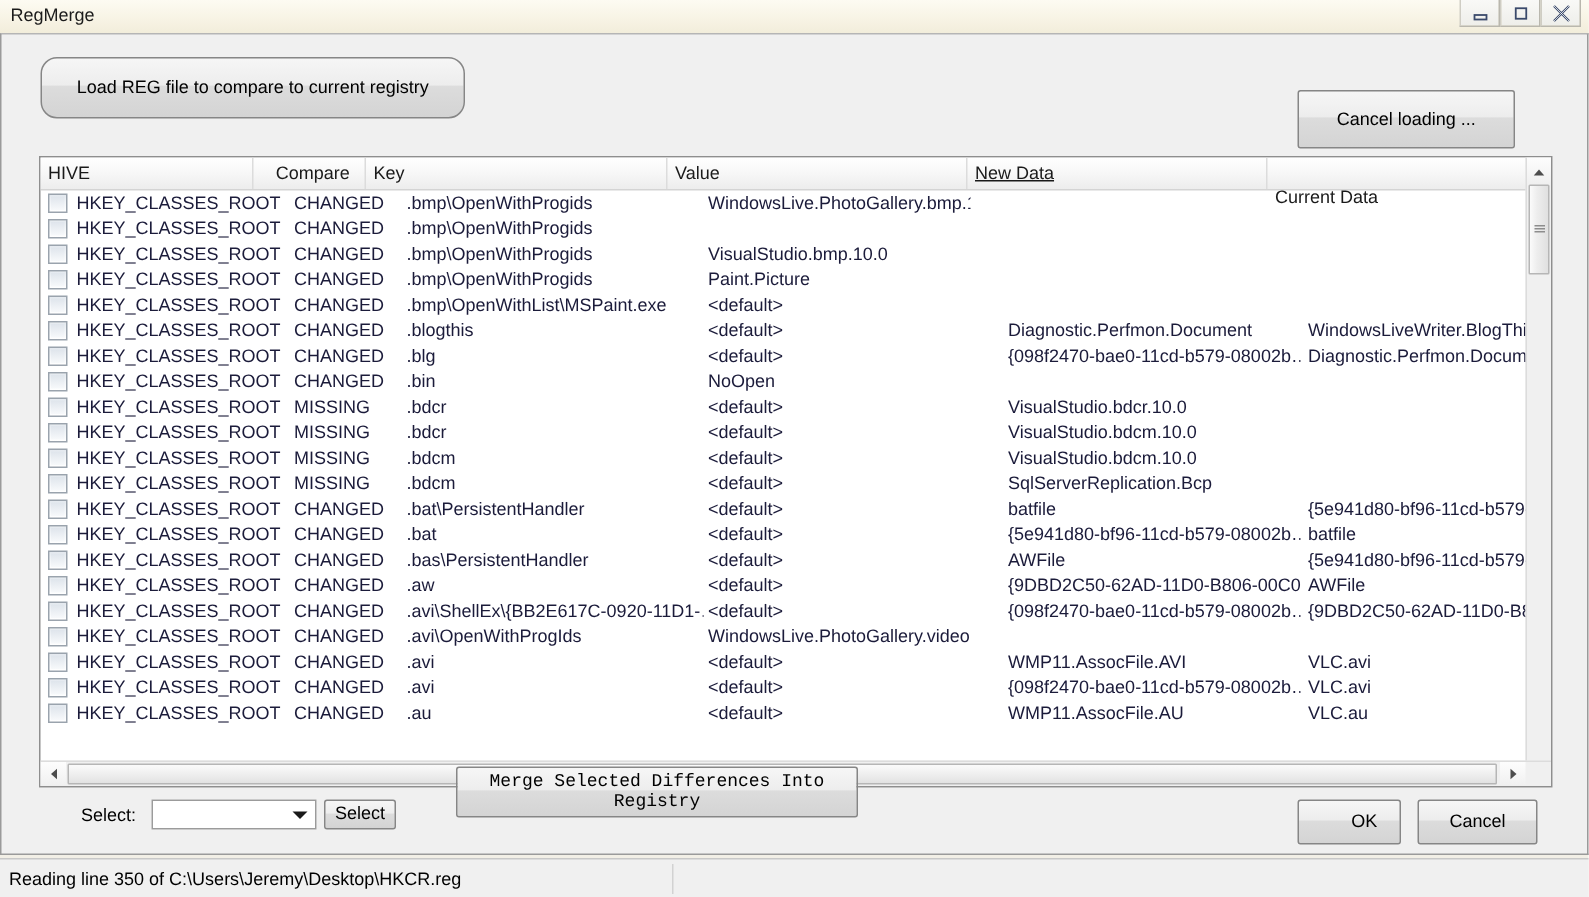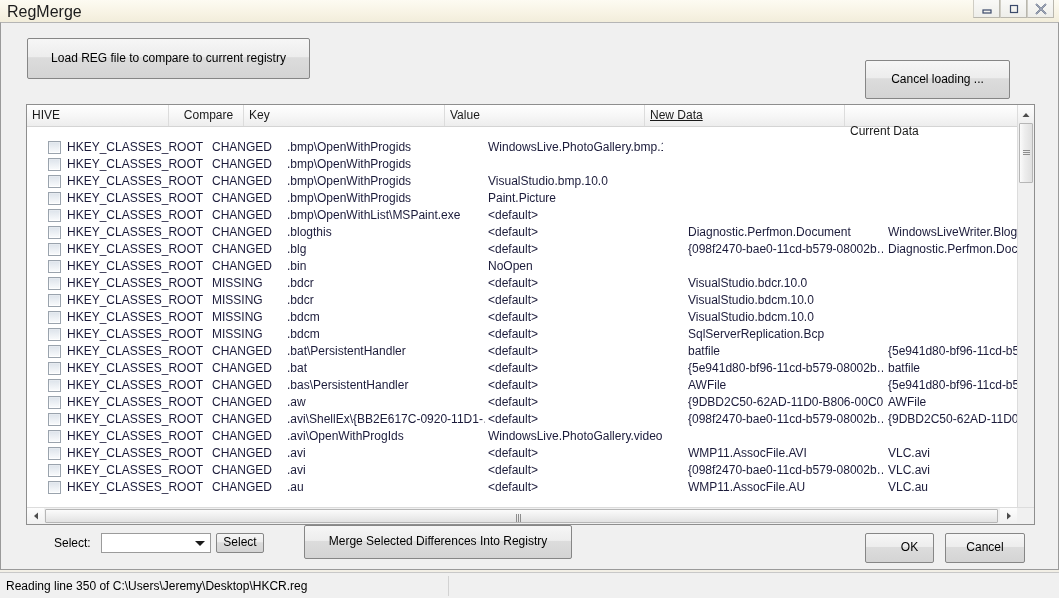--- a/index.html
+++ b/index.html
@@ -29,21 +29,21 @@
     position: absolute;
     left: 0; top: 0;
     width: 1059px;
     height: 22px;
     background: linear-gradient(to bottom, #fdfbf2 0%, #f7f3e4 60%, #f2eddb 100%);
     border-bottom: 1px solid #e3ddc9;
   }
   .title-text {
     position: absolute;
     left: 7px; top: 3px;
-    font-size: 16px;
+    font-size: 12px;
     color: #1b1b1b;
     white-space: nowrap;
   }
   .win-buttons {
     position: absolute;
     right: 5px; top: 0px;
     display: flex;
     gap: 0px;
   }
   .win-btn {
@@ -86,21 +86,21 @@
     justify-content: center;
     box-sizing: border-box;
     cursor: default;
     text-align: center;
     line-height: 1.1;
   }
 
   #load-btn {
     position: absolute;
     left: 26px; top: 15px;
-    width: 283px; height: 41px;
+    width: 283px; height: 41px; border-radius: 11px;
   }
   #cancel-loading-btn {
     position: absolute;
     left: 864px; top: 37px;
     width: 145px; height: 39px;
   }
   .diff-label {
     position: absolute;
     left: 27px; top: 80px;
     font-size: 12px;
@@ -134,25 +134,24 @@
     font-size: 12px;
     color: #1a1a1a;
     border-right: 1px solid #dcdcdc;
     box-sizing: border-box;
     padding-left: 5px;
     white-space: nowrap;
     overflow: hidden;
   }
   .grid-body {
     position: absolute;
-    left: 16px; top: 22px;
+    left: 0; top: 22px;
     width: 991px;
     height: 377px;
     overflow: hidden;
-    margin-top: 12px;
   }
   .row {
     position: relative;
     height: 17px;
     width: 991px;
     white-space: nowrap;
   }
   .cell {
     position: absolute;
     top: 0;
@@ -298,22 +297,22 @@
     border-right: 5px solid transparent;
     border-top: 5px solid #1a1a1a;
   }
   #select-btn {
     position: absolute;
     left: 215px; top: 510px;
     width: 48px; height: 20px;
   }
   #merge-btn {
     position: absolute;
-    left: 303px; top: 502px;
-    width: 268px; height: 34px;
+    left: 303px; top: 488px;
+    width: 268px; height: 34px; font-family: Liberation Mono, monospace;
   }
   #ok-btn {
     position: absolute;
     left: 864px; top: 510px;
     width: 69px; height: 30px; padding-left: 26px;
   }
   #cancel-btn {
     position: absolute;
     left: 944px; top: 510px;
     width: 80px; height: 30px;

